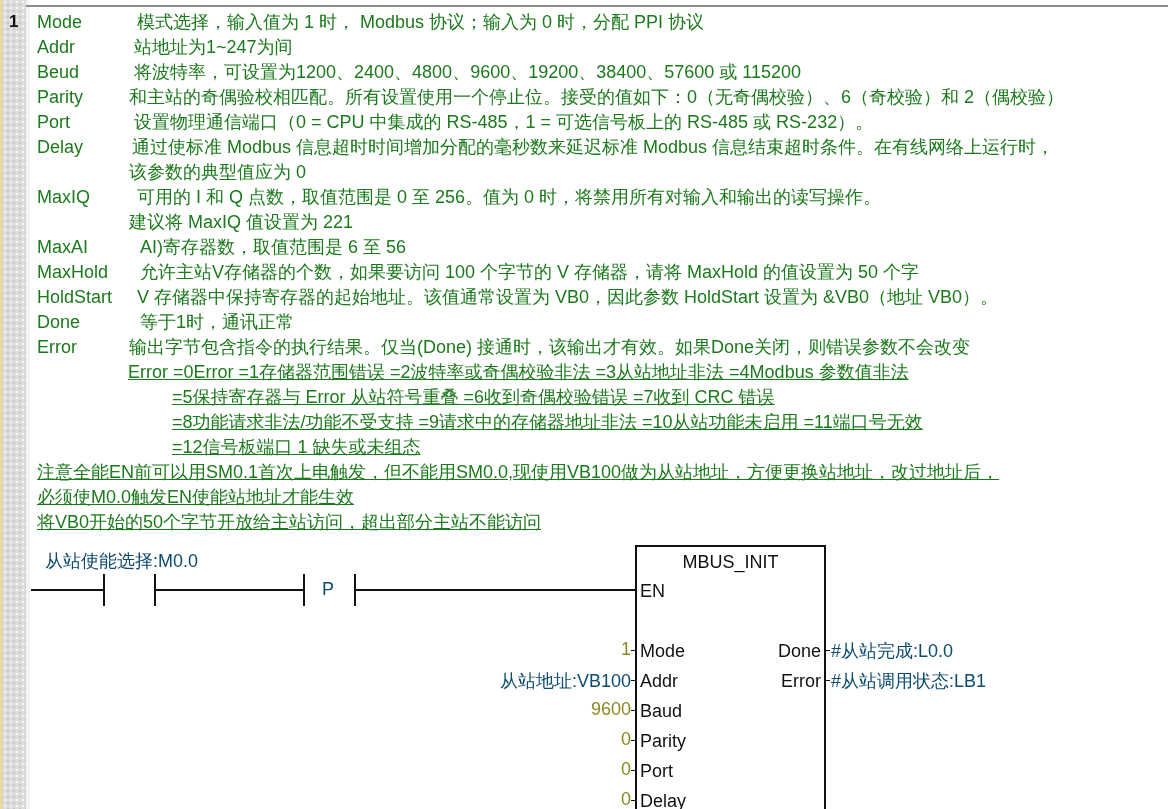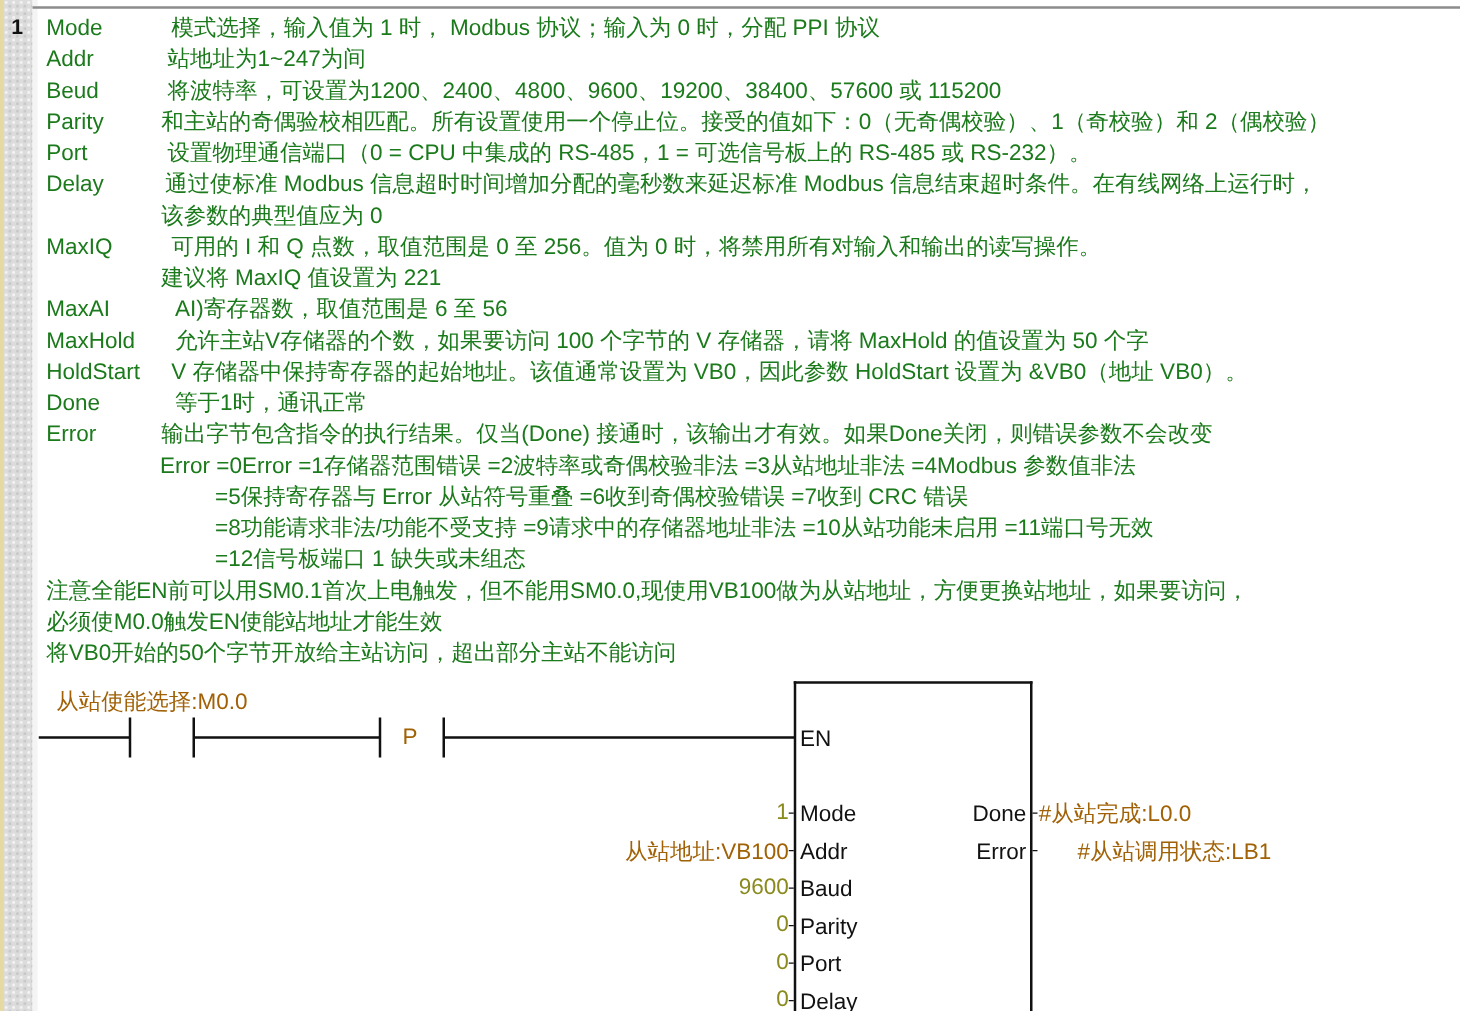--- a/index.html
+++ b/index.html
@@ -17,27 +17,27 @@
     background-size: 6px 6px;
     border-left: 3px solid #e6d9a2;
     box-sizing: border-box;
   }
   .gutter-edge { position: absolute; left: 26px; top: 0; width: 4px; height: 809px; background: #f4f4f4; }
   .top-rule { position: absolute; left: 26px; top: 5px; width: 1142px; height: 2px; background: #8c8c8c; }
   .network-num {
     position: absolute; left: 9px; top: 12px; font-weight: bold; font-size: 17px; color: #111;
   }
   .comment { position: absolute; left: 37px; top: 10px; width: 1130px; color: #1b7a1b; font-size: 18px; }
-  .row { position: absolute; white-space: nowrap; line-height: 25px; height: 25px; }
+  .row { position: absolute; white-space: nowrap; line-height: 25px; height: 25px; text-decoration: underline; }
   .pname { position: absolute; left: 0; }
   .pdesc { position: absolute; }
 
   
   .lad { position: absolute; background: #111; }
-  .lad-text { position: absolute; white-space: nowrap; font-size: 18px; color: #a16207; }
+  .lad-text { position: absolute; white-space: nowrap; font-size: 18px; color: #0c4a6e; }
   .box { position: absolute; left: 635px; top: 545px; width: 191px; height: 280px; border: 2px solid #111; border-bottom: none; box-sizing: border-box; }
   .box-title { position: absolute; top: 5px; left: 0; width: 100%; text-align: center; font-size: 18px; color: #111; }
   .pin-l { position: absolute; left: 3px; font-size: 18px; color: #111; }
   .pin-r { position: absolute; right: 3px; font-size: 18px; color: #111; text-align: right; }
   .const { color: #8a8a1f; }
   .tick { position: absolute; width: 4px; height: 1px; background: #111; }
 </style>
 </head>
 <body>
 
@@ -55,21 +55,21 @@
   <div class="row" style="top:25px">
     <span class="pname">Addr</span>
     <span class="pdesc" style="left:97px">站地址为1~247为间</span>
   </div>
   <div class="row" style="top:50px">
     <span class="pname">Beud</span>
     <span class="pdesc" style="left:97px">将波特率，可设置为1200、2400、4800、9600、19200、38400、57600 或 115200</span>
   </div>
   <div class="row" style="top:75px">
     <span class="pname">Parity</span>
-    <span class="pdesc" style="left:92px">和主站的奇偶验校相匹配。所有设置使用一个停止位。接受的值如下：0（无奇偶校验）、1（奇校验）和 2（偶校验）</span>
+    <span class="pdesc" style="left:92px">和主站的奇偶验校相匹配。所有设置使用一个停止位。接受的值如下：0（无奇偶校验）、6（奇校验）和 2（偶校验）</span>
   </div>
   <div class="row" style="top:100px">
     <span class="pname">Port</span>
     <span class="pdesc" style="left:97px">设置物理通信端口（0 = CPU 中集成的 RS-485，1 = 可选信号板上的 RS-485 或 RS-232）。</span>
   </div>
   <div class="row" style="top:125px">
     <span class="pname">Delay</span>
     <span class="pdesc" style="left:95px">通过使标准 Modbus 信息超时时间增加分配的毫秒数来延迟标准 Modbus 信息结束超时条件。在有线网络上运行时，</span>
   </div>
   <div class="row" style="top:150px">
@@ -99,21 +99,21 @@
     <span class="pdesc" style="left:103px">等于1时，通讯正常</span>
   </div>
   <div class="row" style="top:325px">
     <span class="pname">Error</span>
     <span class="pdesc" style="left:92px">输出字节包含指令的执行结果。仅当(Done) 接通时，该输出才有效。如果Done关闭，则错误参数不会改变</span>
   </div>
   <div class="row" style="top:350px; left:91px">Error =0Error    =1存储器范围错误    =2波特率或奇偶校验非法    =3从站地址非法    =4Modbus 参数值非法</div>
   <div class="row" style="top:375px; left:135px">=5保持寄存器与 Error 从站符号重叠 =6收到奇偶校验错误    =7收到 CRC 错误</div>
   <div class="row" style="top:400px; left:135px">=8功能请求非法/功能不受支持    =9请求中的存储器地址非法    =10从站功能未启用    =11端口号无效</div>
   <div class="row" style="top:425px; left:135px">=12信号板端口 1 缺失或未组态</div>
-  <div class="row" style="top:450px; left:0">注意全能EN前可以用SM0.1首次上电触发，但不能用SM0.0,现使用VB100做为从站地址，方便更换站地址，如果要访问，</div>
+  <div class="row" style="top:450px; left:0">注意全能EN前可以用SM0.1首次上电触发，但不能用SM0.0,现使用VB100做为从站地址，方便更换站地址，改过地址后，</div>
   <div class="row" style="top:475px; left:0">必须使M0.0触发EN使能站地址才能生效</div>
   <div class="row" style="top:500px; left:0">将VB0开始的50个字节开放给主站访问，超出部分主站不能访问</div>
 </div>
 
 <div>
   <div class="lad-text" style="left:45px; top:549px">从站使能选择:M0.0</div>
 
   <div class="lad" style="left:31px; top:589px; width:73px; height:2px"></div>
 
   <div>
@@ -123,20 +123,21 @@
   <div class="lad" style="left:155px; top:589px; width:149px; height:2px"></div>
 
   <div>
     <div class="lad" style="left:303px; top:574px; width:2px; height:32px"></div>
     <div class="lad-text" style="left:322px; top:579px">P</div>
     <div class="lad" style="left:354px; top:574px; width:2px; height:32px"></div>
   </div>
   <div class="lad" style="left:355px; top:589px; width:281px; height:2px"></div>
 
   <div class="box">
+    <div class="box-title">MBUS_INIT</div>
     <div class="pin-l" style="top:34px">EN</div>
 
     <div class="pin-l" style="top:94px">Mode</div>
     <div class="pin-l" style="top:124px">Addr</div>
     <div class="pin-l" style="top:154px">Baud</div>
     <div class="pin-l" style="top:184px">Parity</div>
     <div class="pin-l" style="top:214px">Port</div>
     <div class="pin-l" style="top:244px">Delay</div>
 
     <div class="pin-r" style="top:94px">Done</div>
@@ -153,14 +154,14 @@
   <div class="tick" style="left:631px; top:650px"></div>
   <div class="tick" style="left:631px; top:680px"></div>
   <div class="tick" style="left:631px; top:710px"></div>
   <div class="tick" style="left:631px; top:740px"></div>
   <div class="tick" style="left:631px; top:770px"></div>
   <div class="tick" style="left:631px; top:800px"></div>
   <div class="tick" style="left:826px; top:650px"></div>
   <div class="tick" style="left:826px; top:680px"></div>
 
   <div class="lad-text" style="left:831px; top:639px">#从站完成:L0.0</div>
-  <div class="lad-text" style="left:862px; top:669px">#从站调用状态:LB1</div>
+  <div class="lad-text" style="left:831px; top:669px">#从站调用状态:LB1</div>
 </div>
 
 </body></html>

